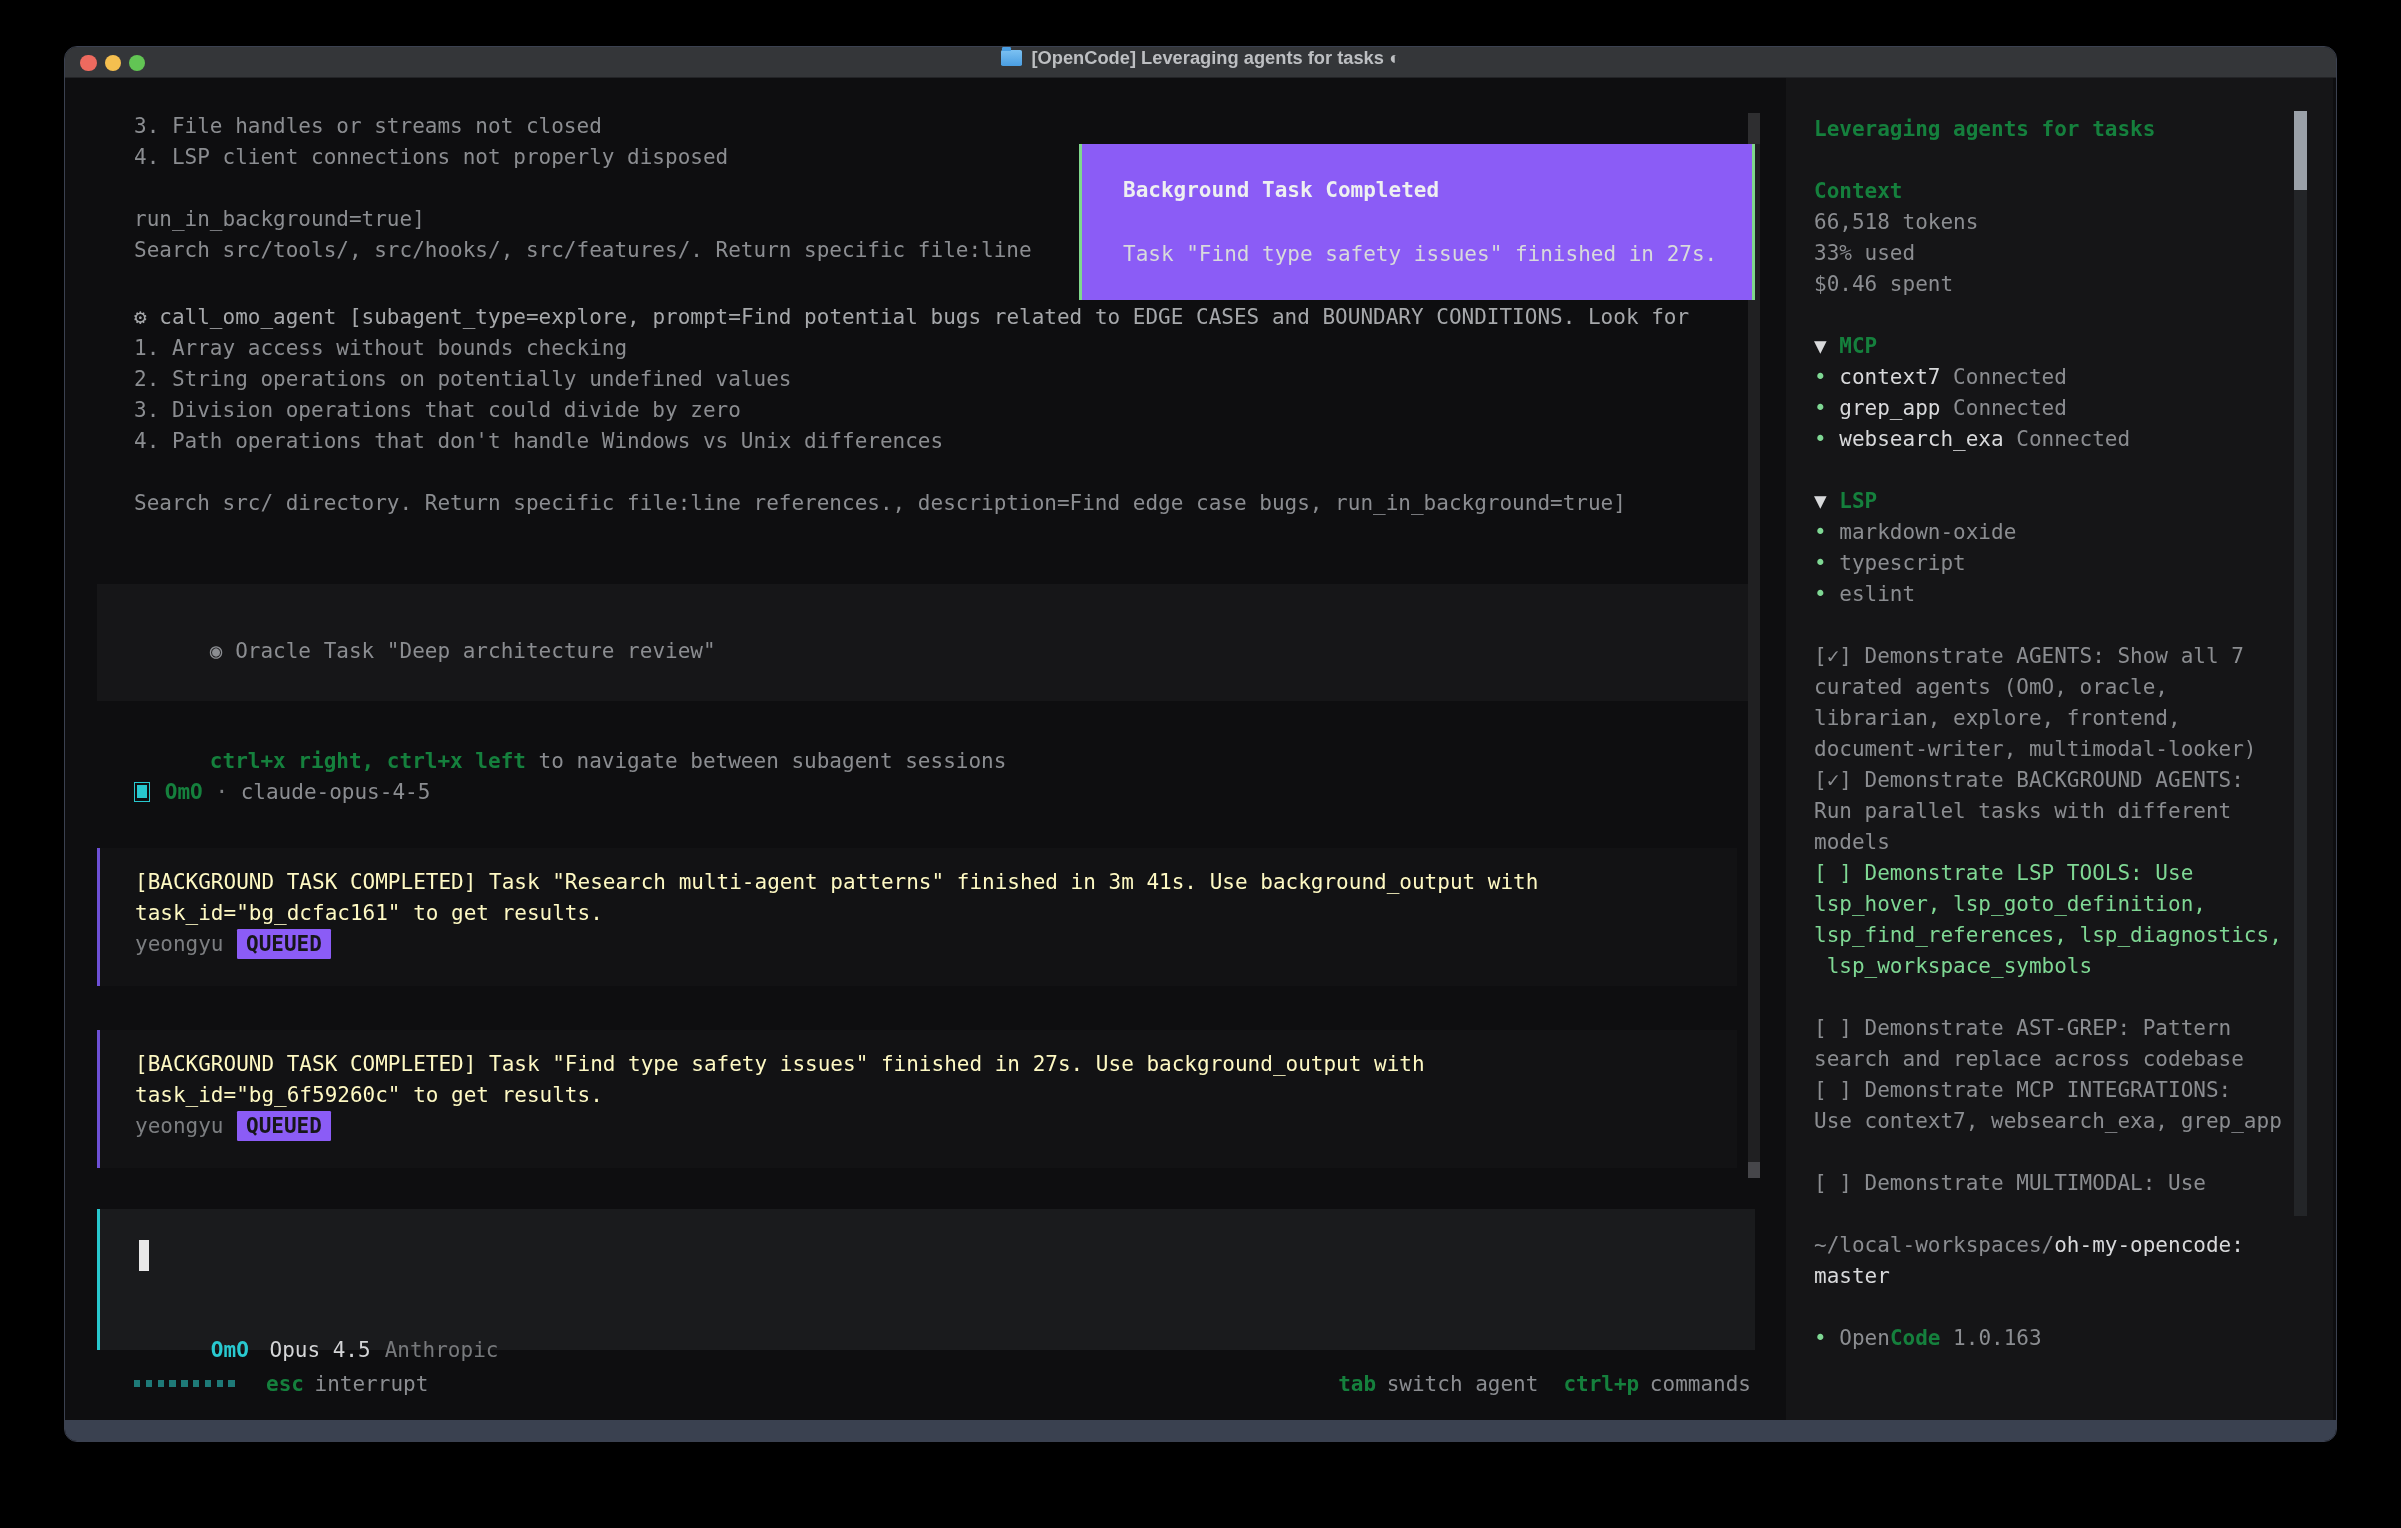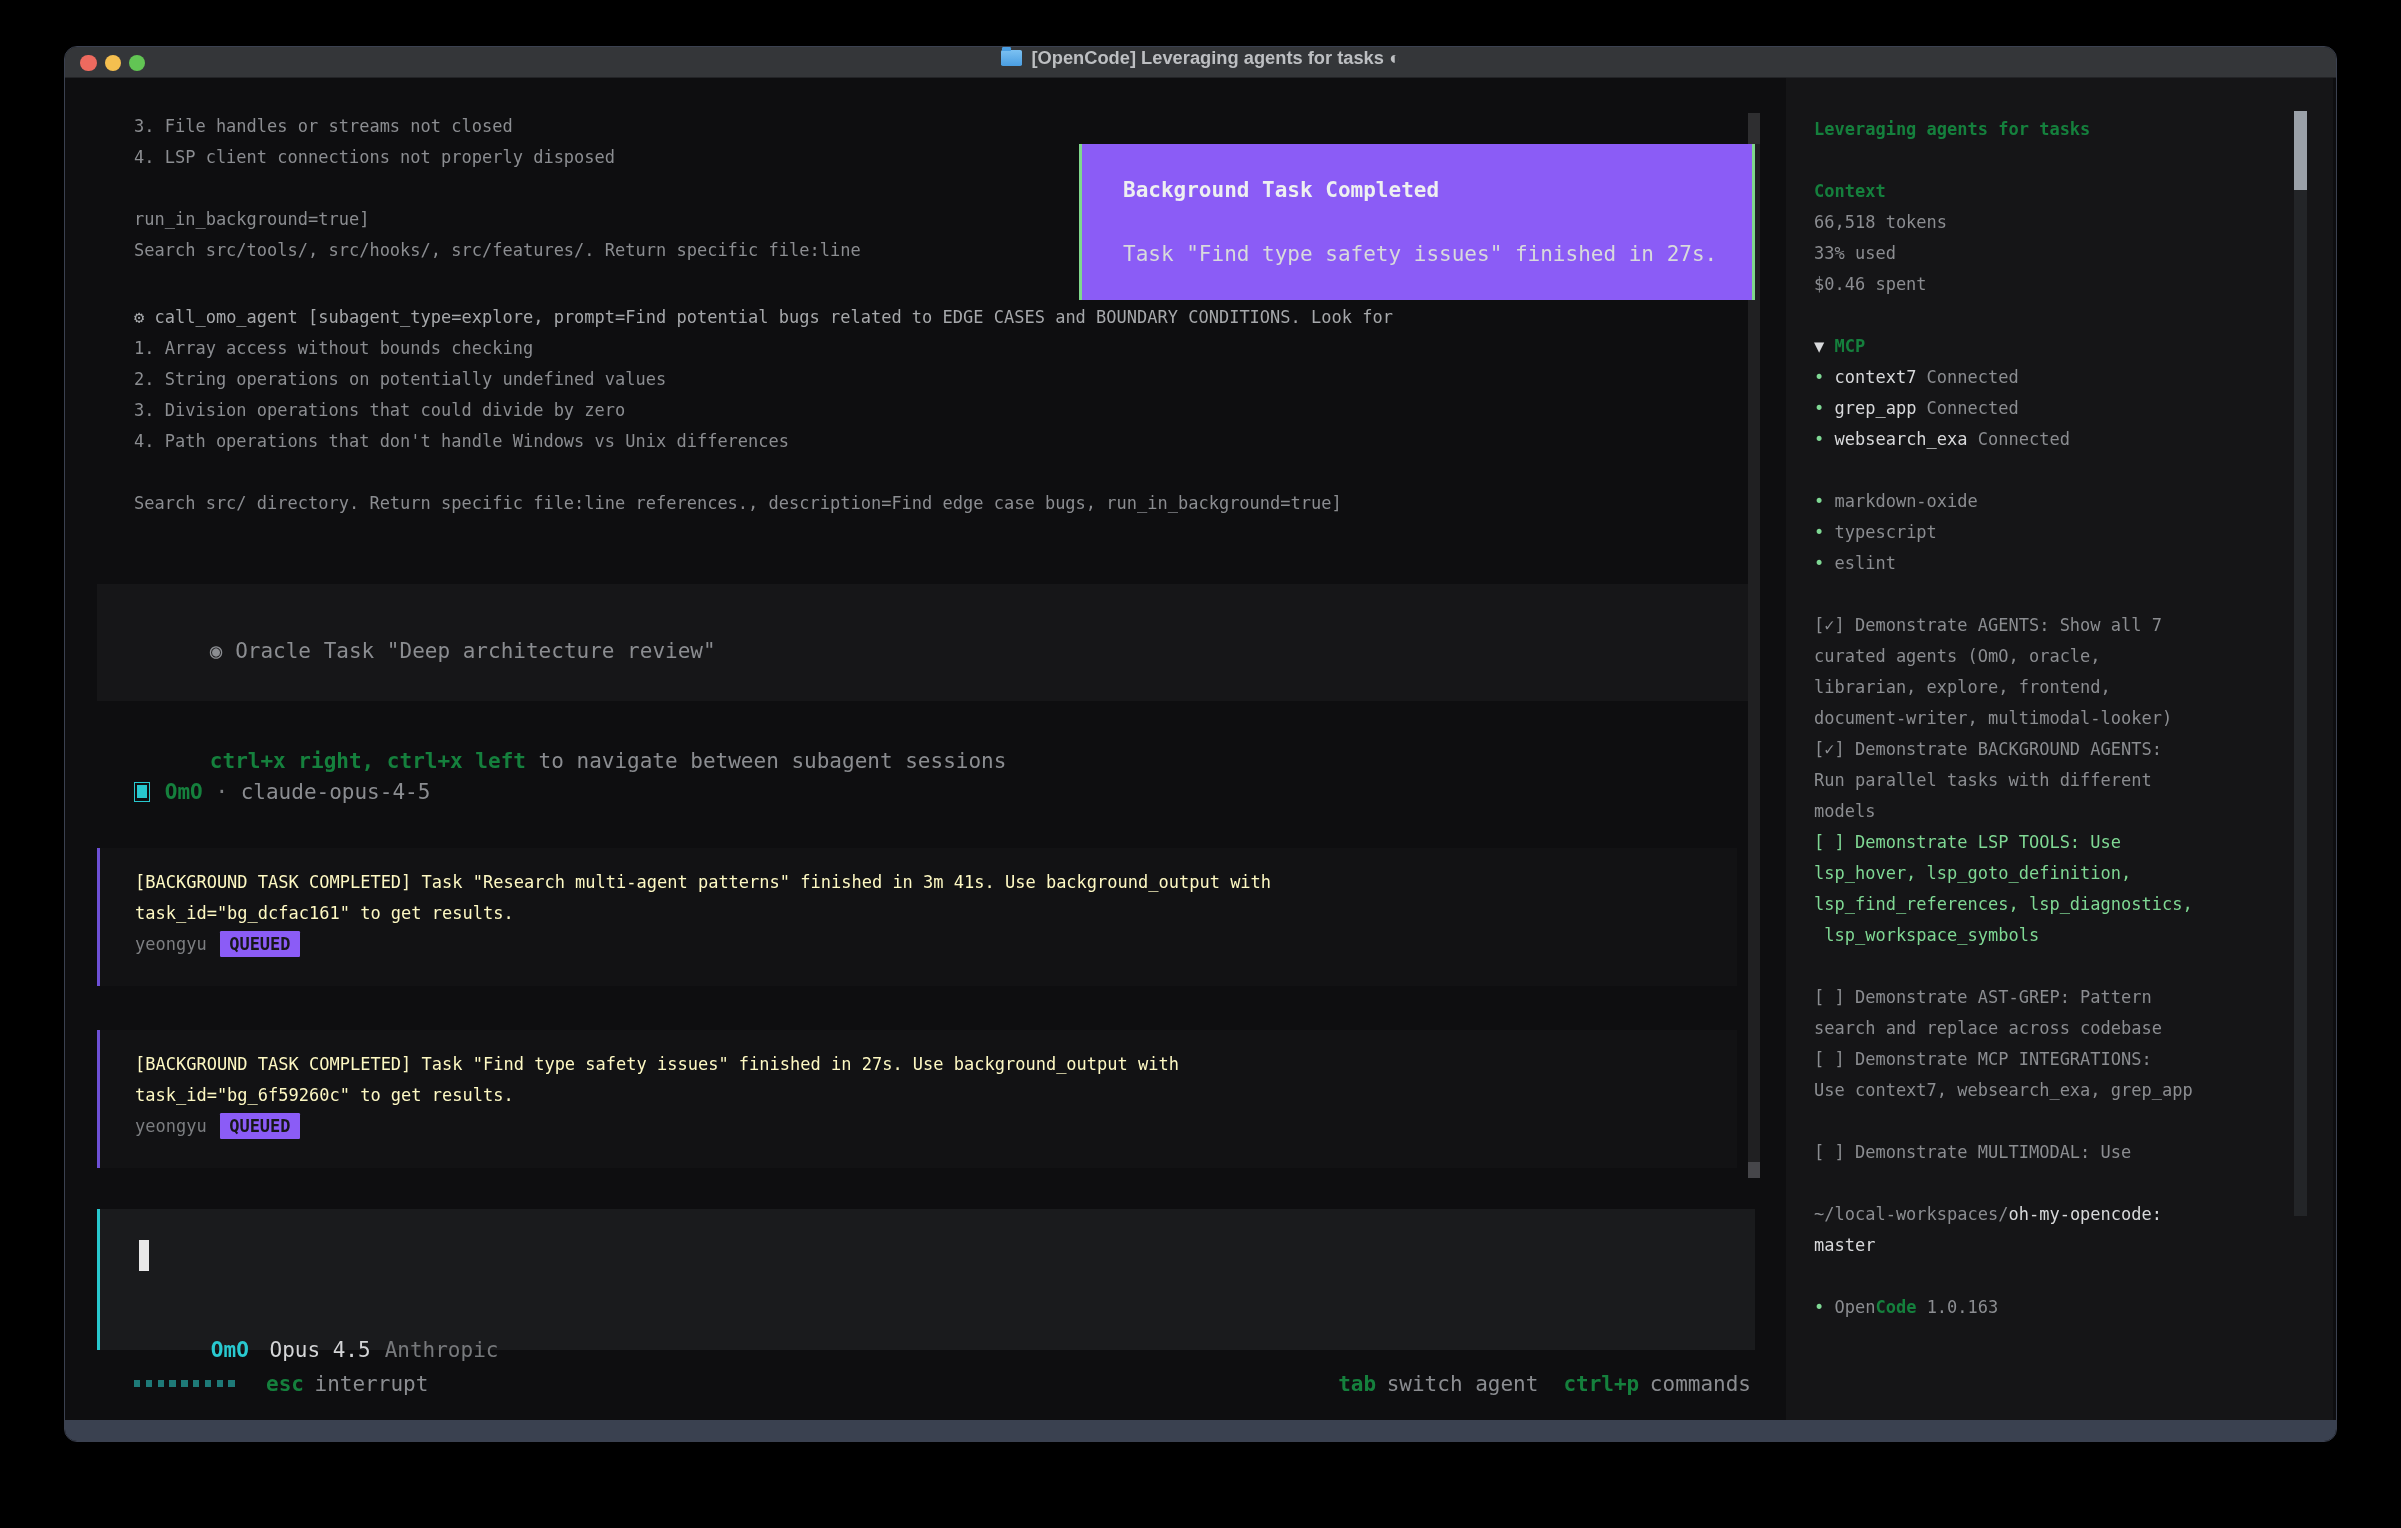--- a/index.html
+++ b/index.html
@@ -27,21 +27,21 @@
     display:flex; align-items:center; justify-content:center;
     font-family:"Liberation Sans", sans-serif; font-weight:700;
     font-size:18.3px; color:#bdbfc2;
   }
   .folder { display:inline-block; width:21px; height:15.4px; position:relative;
     background:linear-gradient(180deg,#7cc1f2,#4a9ee2); border-radius:1.8px; margin-right:9.5px; }
   .folder::before { content:""; position:absolute; top:-3px; left:1.2px; width:8.9px; height:3.5px;
     background:#4a9ee2; border-radius:1.2px 1.2px 0 0; }
 
   
-  .tl { height:31px; line-height:31px; font-size:17px; white-space:pre; }
+  .tl { height:31px; line-height:31px; font-size:21px; white-space:pre; }
   .w  { color:#fef9c3; }
   .wb { color:#15803d; font-weight:700;text-align:right; }
   .g  { color:#8b8d91; }
   .g2 { color:#a6a8ab; }
   .d  { color:#7c7e81; }
   .grn{ color:#7fd894; }
   .cyb{ color:#29c9d0; font-weight:700; }
   .badge { background:#8b5cf6; color:#17171a; font-weight:700;
     padding:3px 9.5px; margin-left:13px; border-radius:1.2px; }
 
@@ -209,20 +209,21 @@
         <div class="tl"><span class="wb">Context</span></div>
         <div class="tl"><span class="g">66,518 tokens</span></div>
         <div class="tl"><span class="g">33% used</span></div>
         <div class="tl"><span class="g">$0.46 spent</span></div>
         <div class="tl">&nbsp;</div>
         <div class="tl"><span class="w">▼ </span><span class="wb">MCP</span></div>
         <div class="tl"><span class="grn">• </span><span class="w">context7 </span><span class="g">Connected</span></div>
         <div class="tl"><span class="grn">• </span><span class="w">grep_app </span><span class="g">Connected</span></div>
         <div class="tl"><span class="grn">• </span><span class="w">websearch_exa </span><span class="g">Connected</span></div>
         <div class="tl">&nbsp;</div>
+        <div class="tl"><span class="w">▼ </span><span class="wb">LSP</span></div>
         <div class="tl"><span class="grn">• </span><span class="g">markdown-oxide</span></div>
         <div class="tl"><span class="grn">• </span><span class="g">typescript</span></div>
         <div class="tl"><span class="grn">• </span><span class="g">eslint</span></div>
         <div class="tl">&nbsp;</div>
         <div class="tl"><span class="g">[✓] Demonstrate AGENTS: Show all 7</span></div>
         <div class="tl"><span class="g">curated agents (OmO, oracle,</span></div>
         <div class="tl"><span class="g">librarian, explore, frontend,</span></div>
         <div class="tl"><span class="g">document-writer, multimodal-looker)</span></div>
         <div class="tl"><span class="g">[✓] Demonstrate BACKGROUND AGENTS:</span></div>
         <div class="tl"><span class="g">Run parallel tasks with different</span></div>

